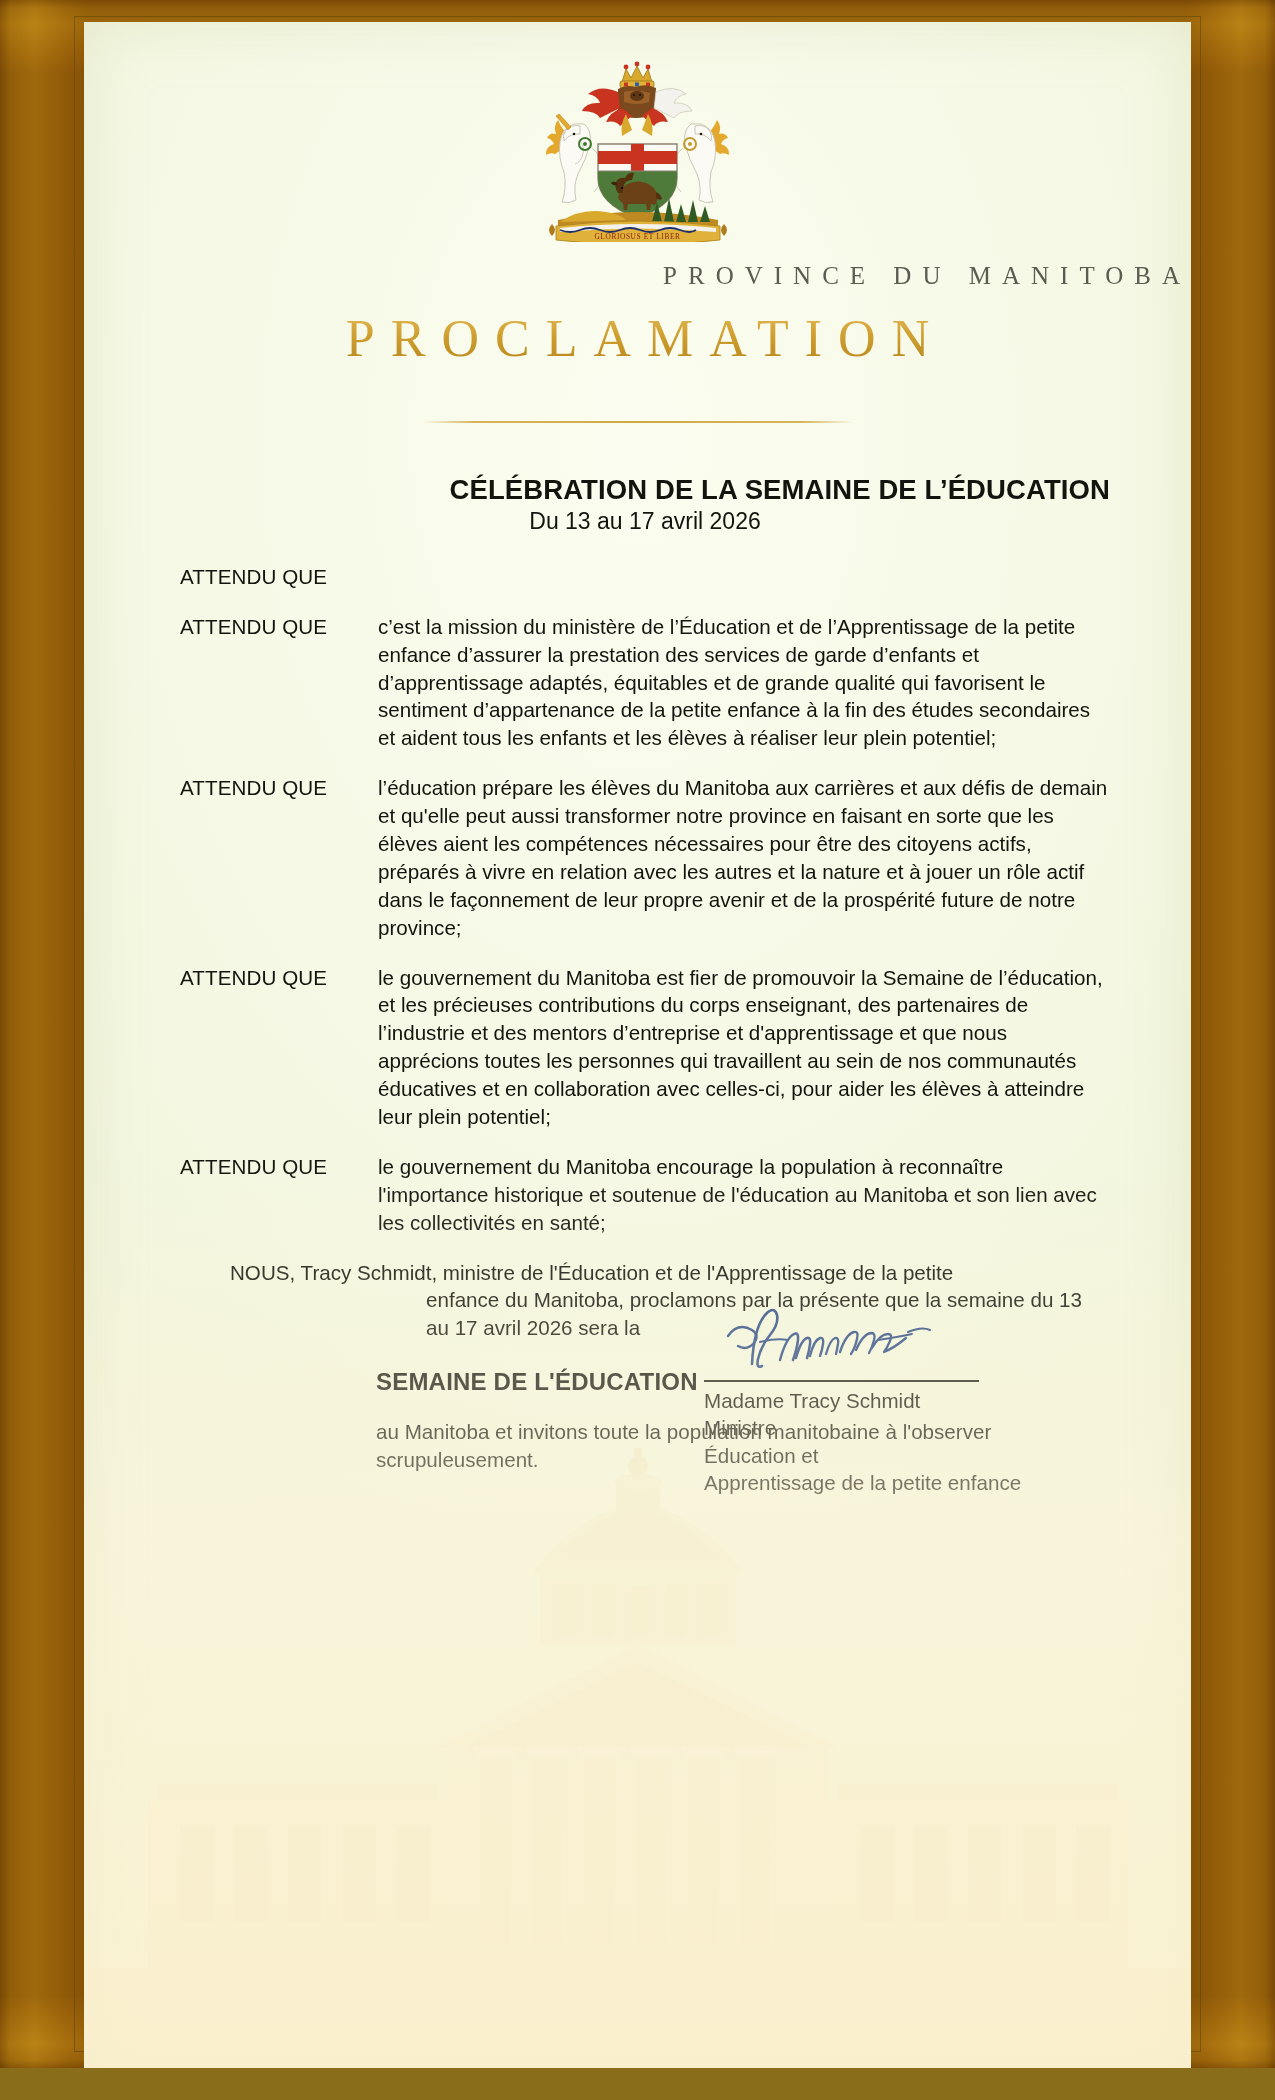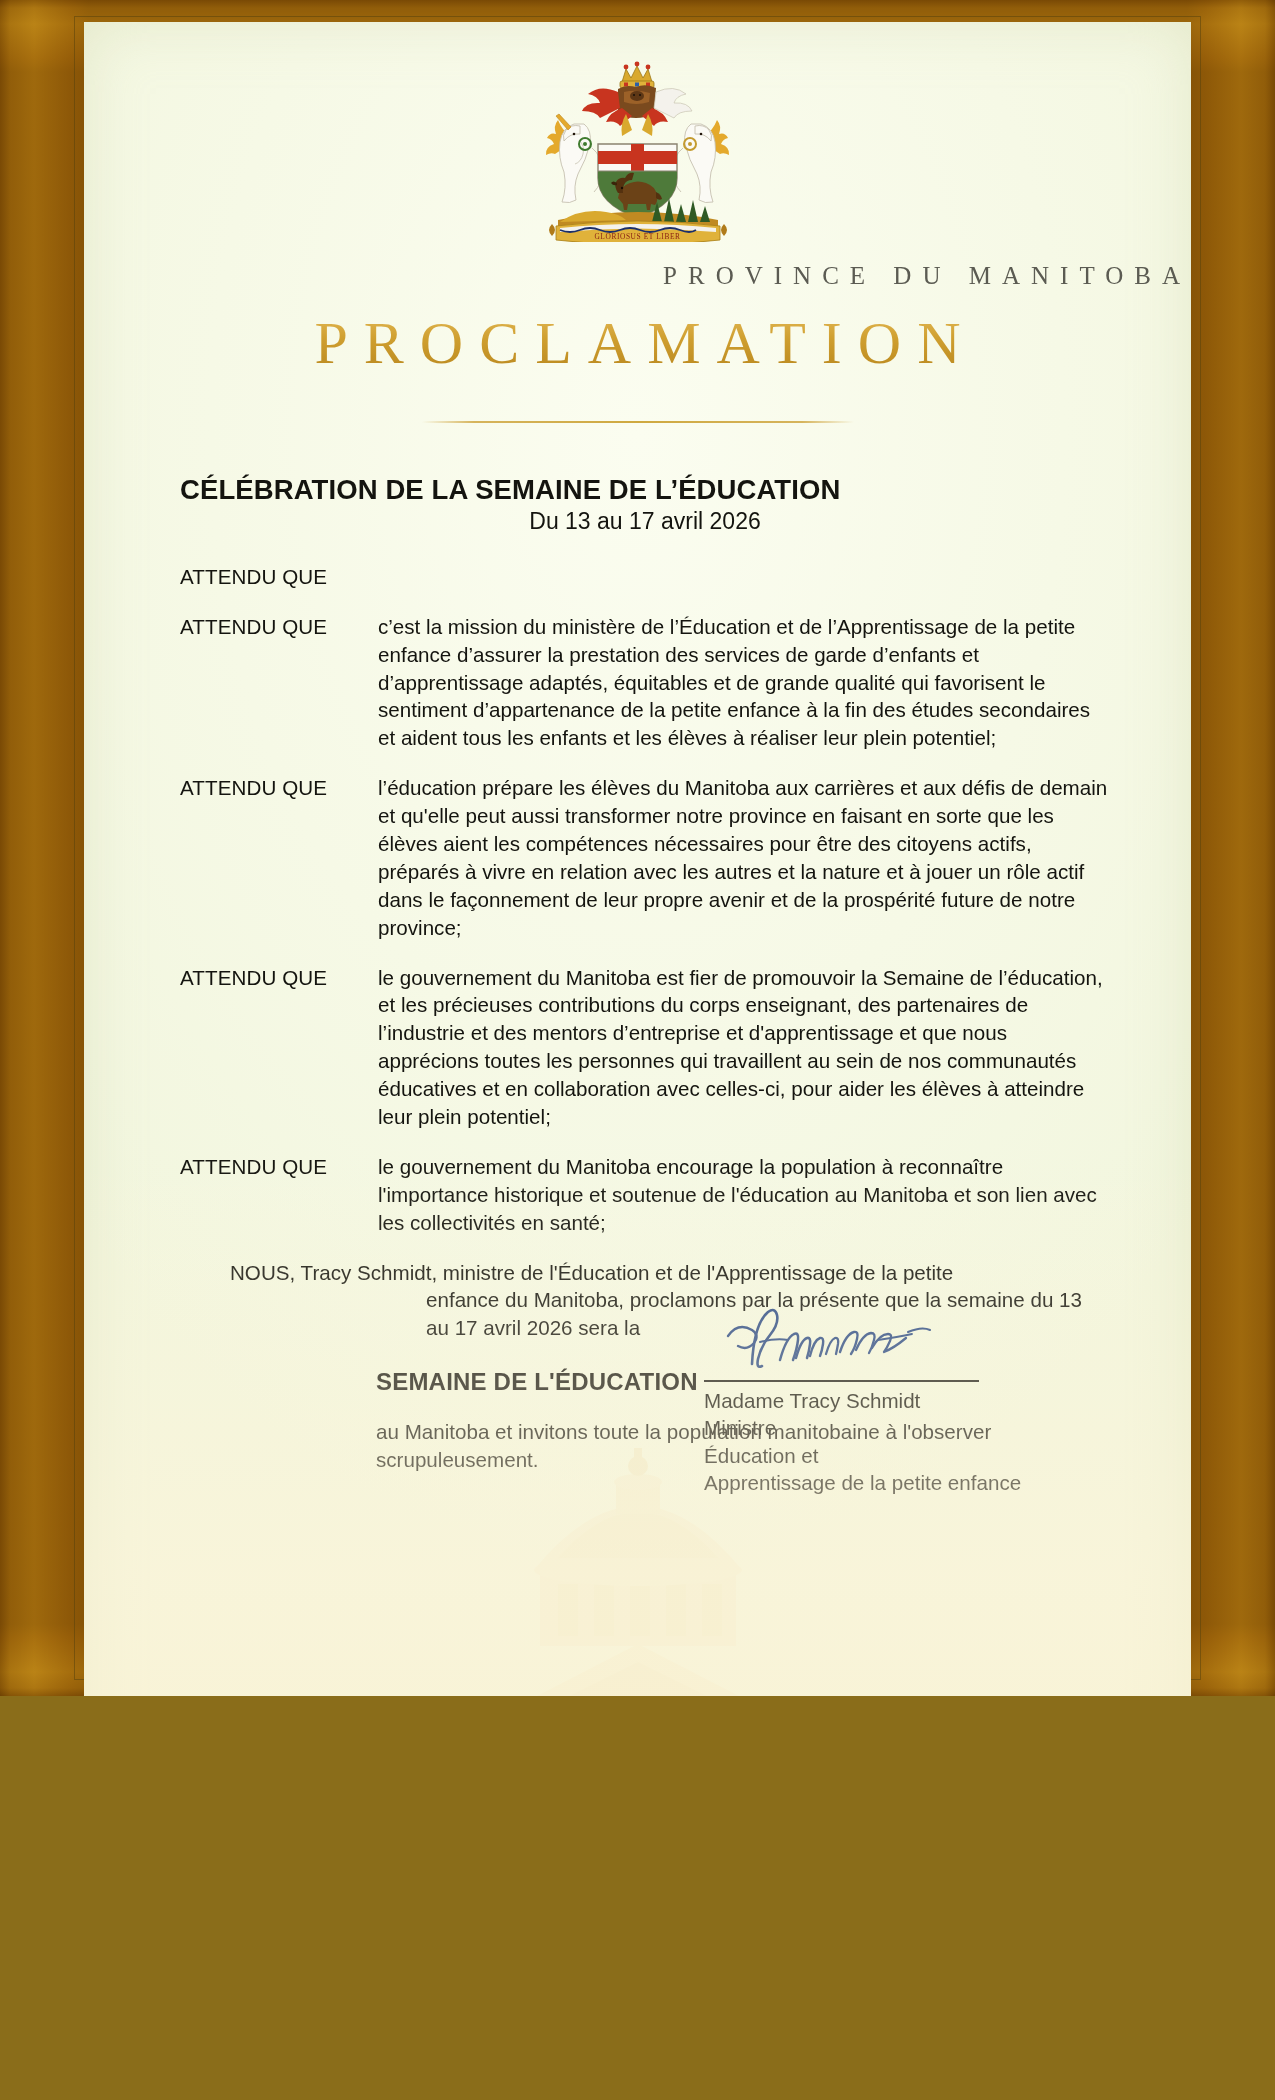--- a/index.html
+++ b/index.html
@@ -11,21 +11,21 @@
     width: 1275px;
     height: 2100px;
     font-family: "Liberation Sans", sans-serif;
     overflow: hidden;
   }
 
   
   .page {
     position: relative;
     width: 1275px;
-    height: 1696px;
+    height: 2068px;
     background: linear-gradient(90deg,
         #b8912a 0%, #c9a43a 2%, #d4ae44 4%, #c9a135 6%, #b8912a 8%,
         #b8912a 92%, #c9a43a 94%, #d4ae44 96%, #c9a135 98%, #b8912a 100%);
     box-sizing: border-box;
     overflow: hidden;
   }
   .frame-outer {
     position: absolute;
     left: 0; top: 0; right: 0; bottom: 0;
     background:
@@ -98,21 +98,21 @@
     letter-spacing: 11px;
     color: #5b5b52;
     text-indent: 11px;
   }
   .proclamation {
     position: absolute;
     left: 0; right: 0;
     top: 290px;
     text-align: center;
     font-family: "Liberation Serif", serif;
-    font-size: 60px;
+    font-size: 52px;
     letter-spacing: 16px;
     text-indent: 16px;
     color: #c9982c;
     background: linear-gradient(180deg, #e3b956 0%, #cf9f30 42%, #b8861d 100%);
     -webkit-background-clip: text;
     background-clip: text;
     -webkit-text-fill-color: transparent;
     line-height: 1.05;
   }
   .rule {
@@ -127,21 +127,21 @@
 
   
   .body-area {
     position: absolute;
     left: 96px;
     top: 452px;
     width: 930px;
     color: #14140f;
   }
   .doc-title {
-    text-align: left;
+    text-align: right;
     font-size: 27.5px;
     font-weight: bold;
     letter-spacing: 0.1px;
     margin: 0 0 2px 0;
     line-height: 1.18;
   }
   .doc-dates {
     text-align: center;
     font-size: 23px;
     font-weight: normal;

